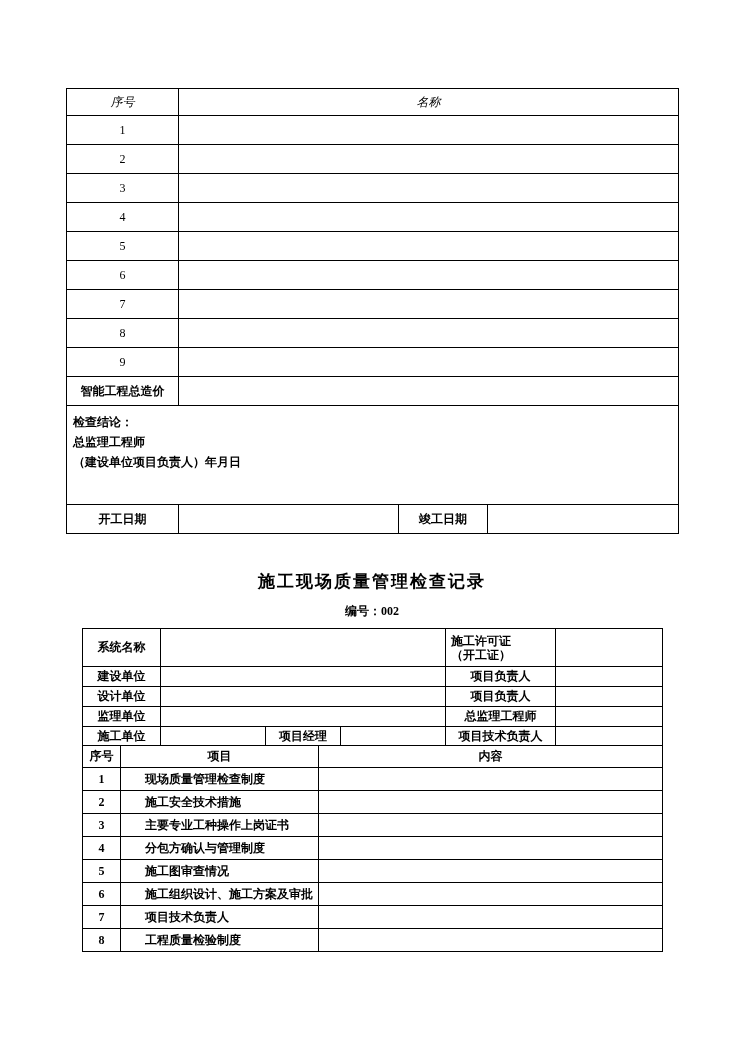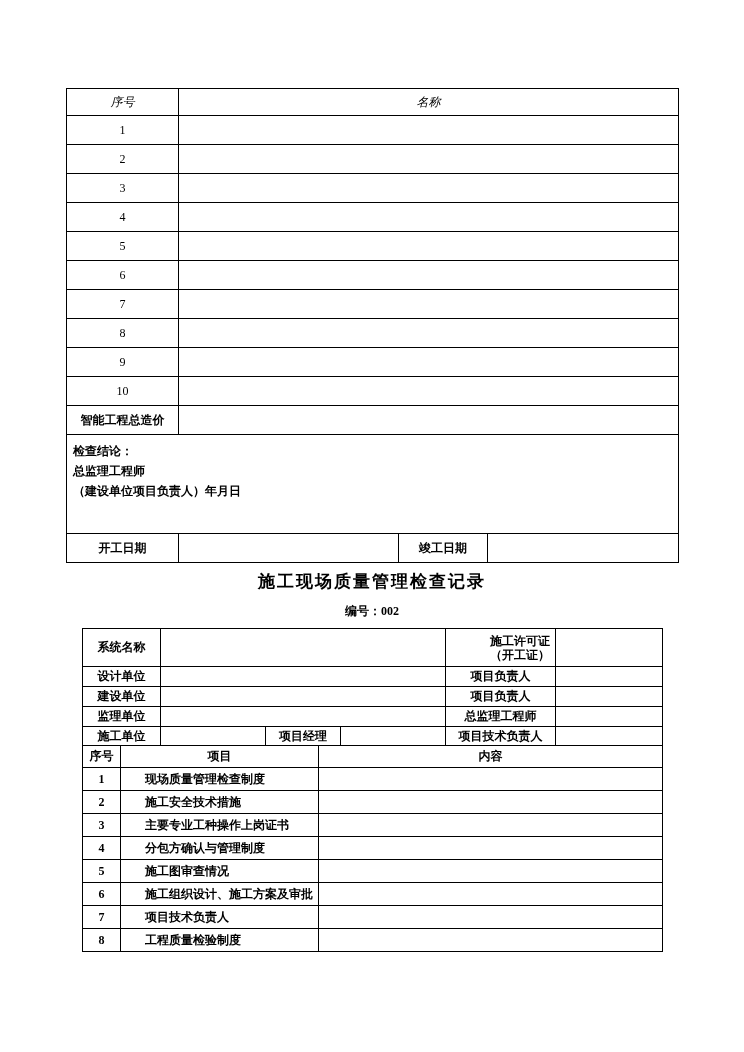--- a/index.html
+++ b/index.html
@@ -22,21 +22,21 @@
   .t1 td.concl div{line-height:20px;}
   
   .title{position:absolute;left:0;top:570px;width:744px;text-align:center;
          font-size:17px;font-weight:bold;letter-spacing:2px;}
   .docno{position:absolute;left:0;top:603px;width:744px;text-align:center;
          font-size:12px;font-weight:bold;}
   
   .t2{left:82px;top:628px;width:580px;font-weight:bold;}
   .t2 tr{height:20px;}
   .t2 tr.r1{height:38px;}
-  .t2 .permit div{line-height:14px;text-align:right;}
+  .t2 .permit div{line-height:14px;text-align:left;}
   
   .t3{left:82px;top:745px;width:580px;font-weight:bold;}
   .t3 tr{height:23px;}
   .t3 tr.hdr{height:22px;}
   .t3 td.item{text-align:left;padding-left:24px;}
 </style>
 </head>
 <body>
 
 <div class="page">
@@ -80,24 +80,20 @@
       <tr>
           <td class="c">7</td>
           <td colspan="3"></td>
         </tr>
       <tr>
           <td class="c">8</td>
           <td colspan="3"></td>
         </tr>
       <tr>
           <td class="c">9</td>
-          <td colspan="3"></td>
-        </tr>
-      <tr>
-          <td class="c">10</td>
           <td colspan="3"></td>
         </tr>
       <tr>
         <td class="c b">智能工程总造价</td>
         <td colspan="3"></td>
       </tr>
       <tr>
         <td colspan="4" class="concl">
           <div>检查结论：</div>
           <div>总监理工程师</div>
@@ -129,27 +125,27 @@
       <tr class="r1">
         <td class="c">系统名称</td>
         <td colspan="3"></td>
         <td class="permit">
           <div>施工许可证</div>
           <div>（开工证）</div>
         </td>
         <td></td>
       </tr>
       <tr>
+        <td class="c">建设单位</td>
+        <td colspan="3"></td>
+        <td class="c">项目负责人</td>
+        <td></td>
+      </tr>
+      <tr>
         <td class="c">设计单位</td>
-        <td colspan="3"></td>
-        <td class="c">项目负责人</td>
-        <td></td>
-      </tr>
-      <tr>
-        <td class="c">建设单位</td>
         <td colspan="3"></td>
         <td class="c">项目负责人</td>
         <td></td>
       </tr>
       <tr>
         <td class="c">监理单位</td>
         <td colspan="3"></td>
         <td class="c">总监理工程师</td>
         <td></td>
       </tr>

